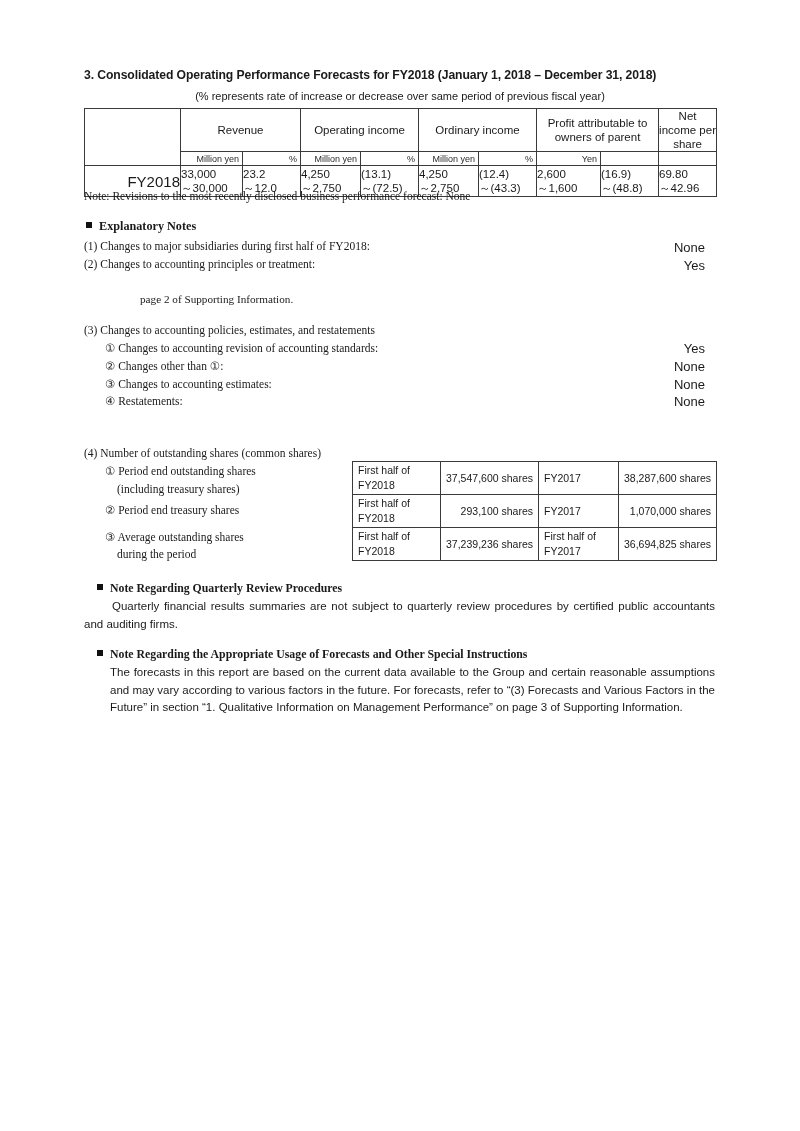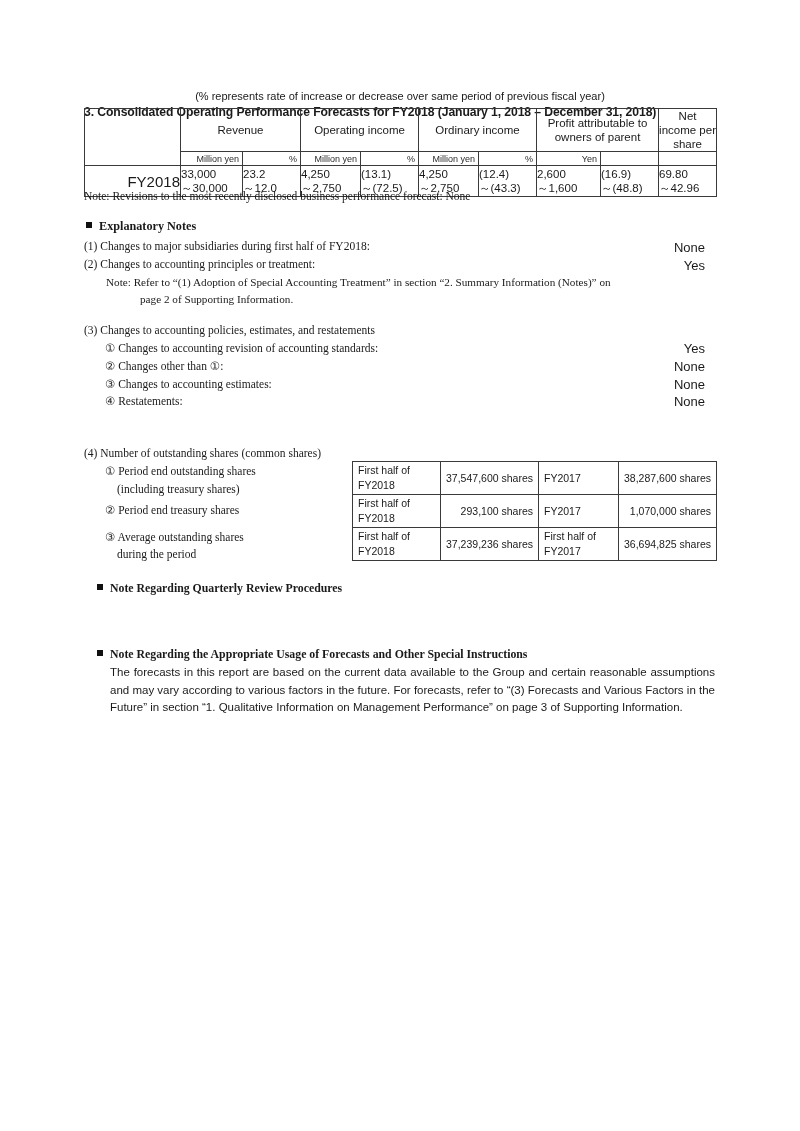--- a/index.html
+++ b/index.html
@@ -25,21 +25,20 @@
 
   
   .sec-heading {
     position: absolute;
     left: 84px;
     top: 68px;
     font-size: 12.2px;
     font-weight: bold;
     letter-spacing: -0.1px;
     white-space: nowrap;
-    margin-top: 37px;
   }
   .pct-note {
     position: absolute;
     left: 84px;
     top: 90px;
     width: 632px;
     text-align: center;
     font-size: 11px;
   }
 
@@ -223,21 +222,20 @@
 
   <div class="tline bold" style="left:86px; top:219px; font-size:12.2px;">
     <span class="bullet-sq"></span><span>Explanatory Notes</span>
   </div>
 
   <div class="tline" style="left:84px; top:240px;">(1) Changes to major subsidiaries during first half of FY2018:</div>
   <div class="tval" style="left:605px; top:240px; width:100px;">None</div>
 
   <div class="tline" style="left:84px; top:258px;">(2) Changes to accounting principles or treatment:</div>
   <div class="tval" style="left:605px; top:258px; width:100px;">Yes</div>
-  <div class="tline" style="left:106px; top:276px; font-size:11.2px;">Note:  Refer to “(1) Adoption of Special Accounting Treatment” in section “2. Summary Information (Notes)” on</div>
   <div class="tline" style="left:140px; top:293px; font-size:11.2px;">page 2 of Supporting Information.</div>
 
   <div class="tline" style="left:84px; top:324px;">(3) Changes to accounting policies, estimates, and restatements</div>
   <div class="tline" style="left:105px; top:341px;">① Changes to accounting revision of accounting standards:</div>
   <div class="tval" style="left:605px; top:341px; width:100px;">Yes</div>
   <div class="tline" style="left:105px; top:359px;">② Changes other than ①:</div>
   <div class="tval" style="left:605px; top:359px; width:100px;">None</div>
   <div class="tline" style="left:105px; top:377px;">③ Changes to accounting estimates:</div>
   <div class="tval" style="left:605px; top:377px; width:100px;">None</div>
   <div class="tline" style="left:105px; top:394px;">④ Restatements:</div>
@@ -278,20 +276,23 @@
         <td class="sh-num">37,239,236 shares</td>
         <td class="sh-period">First half of FY2017</td>
         <td class="sh-num">36,694,825 shares</td>
       </tr>
     </tbody>
   </table>
 
   <div class="tline bold" style="left:97px; top:581px; font-size:11.8px;">
     <span class="bullet-sq"></span><span>Note Regarding Quarterly Review Procedures</span>
   </div>
+  <div class="just-para" style="left:84px; top:598px; width:631px;">
+    <span class="indent"></span><span>Quarterly financial results summaries are not subject to quarterly review procedures by certified public accountants and auditing firms.</span>
+  </div>
 
   <div class="tline bold" style="left:97px; top:647px; font-size:11.8px;">
     <span class="bullet-sq"></span><span>Note Regarding the Appropriate Usage of Forecasts and Other Special Instructions</span>
   </div>
   <div class="just-para" style="left:110px; top:664px; width:605px;">
     <span>The forecasts in this report are based on the current data available to the Group and certain reasonable assumptions and may vary according to various factors in the future. For forecasts, refer to “(3) Forecasts and Various Factors in the Future” in section “1. Qualitative Information on Management Performance” on page 3 of Supporting Information.</span>
   </div>
 
 </div>
 

